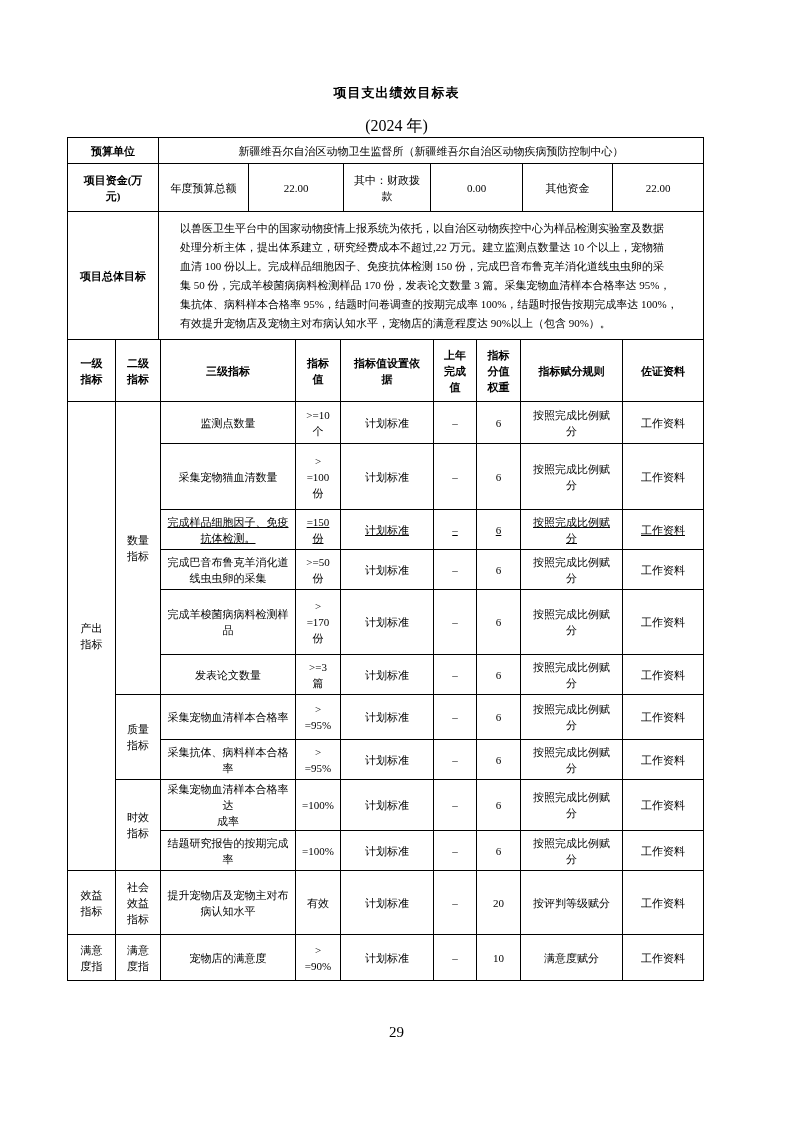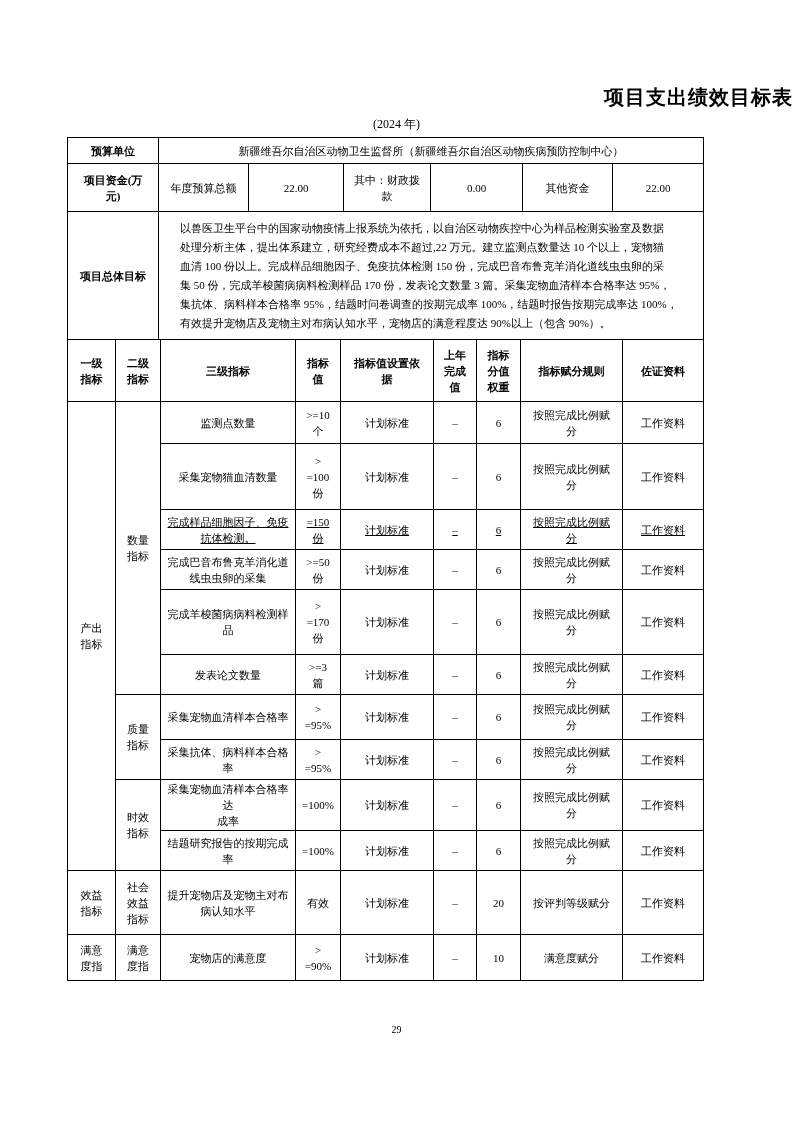--- a/index.html
+++ b/index.html
@@ -14,32 +14,32 @@
     width: 793px;
     height: 1122px;
     background: #ffffff;
     overflow: hidden;
   }
   .doc-title {
     position: absolute;
     top: 84px;
     left: 0;
     width: 100%;
-    text-align: right;
-    font-size: 20px;
+    text-align: center;
+    font-size: 13px;
     font-weight: bold;
     letter-spacing: 1px;
   }
   .doc-subtitle {
     position: absolute;
     top: 116px;
     left: 0;
     width: 100%;
     text-align: center;
-    font-size: 12px;
+    font-size: 16px;
   }
   .tables-wrap {
     position: absolute;
     top: 137px;
     left: 67px;
     width: 636px;
   }
   table.doc-table {
     border-collapse: collapse;
     table-layout: fixed;
@@ -68,21 +68,21 @@
     text-align: justify;
     padding: 5px 21px;
     line-height: 19px;
   }
   .page-number {
     position: absolute;
     top: 1024px;
     left: 0;
     width: 100%;
     text-align: center;
-    font-size: 10px;
+    font-size: 15px;
   }
 </style>
 </head>
 <body>
 
 <div class="page">
 
   <div class="doc-title">项目支出绩效目标表</div>
   <div class="doc-subtitle">(2024 年)</div>
 

